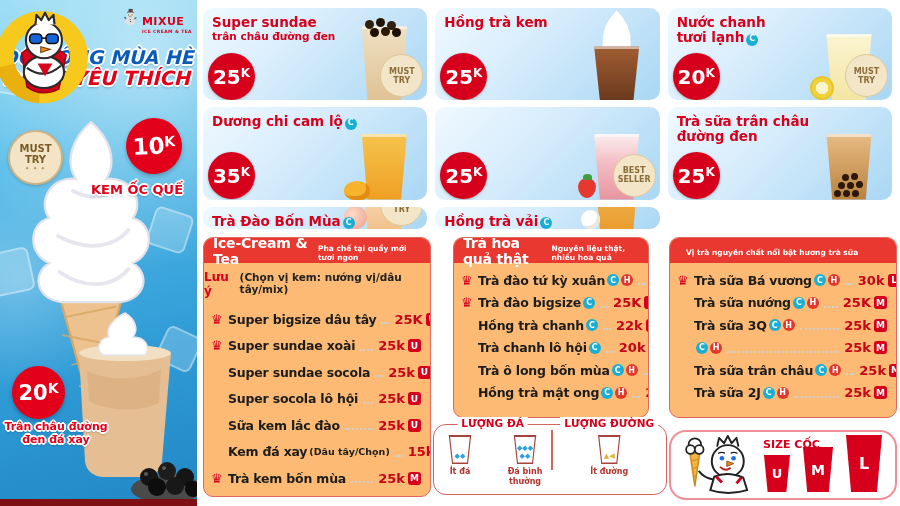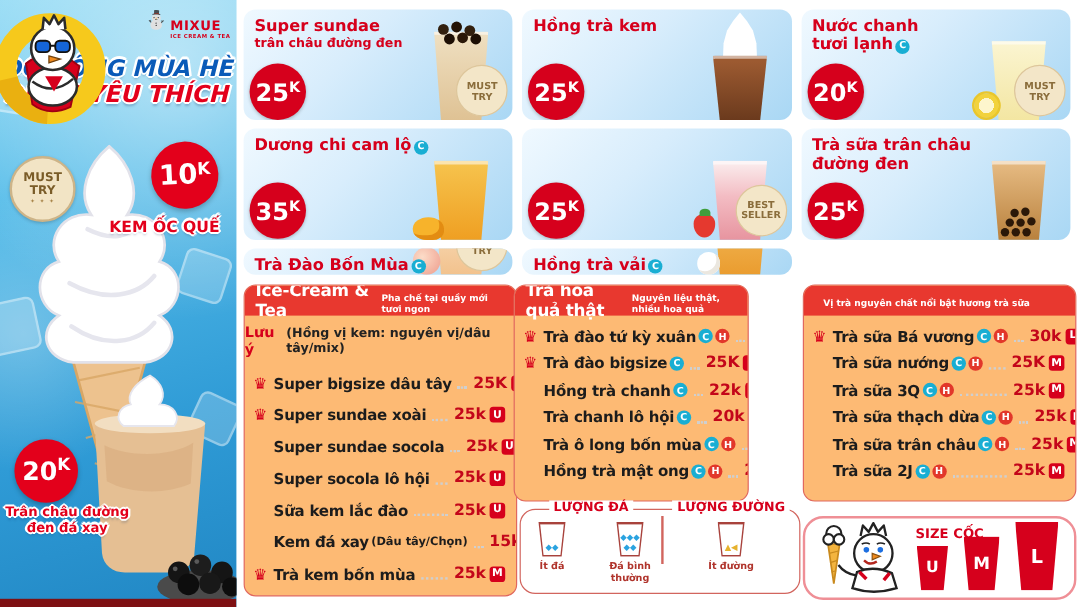--- a/index.html
+++ b/index.html
@@ -95,21 +95,21 @@
     background:#2b1808; box-shadow:9px 0 0 #2b1808,18px 0 0 #2b1808,4px -8px 0 #2b1808,13px -8px 0 #2b1808,22px -9px 0 #2b1808,8px -16px 0 #2b1808,17px -17px 0 #2b1808; }
   .drink-peach .cup { background:linear-gradient(#fbe7cd,#f2c28d); }
   .drink-peach .fruit { display:block; left:-9px; bottom:0; width:23px; height:23px; border-radius:50%;
     background:radial-gradient(circle at 35% 35%,#fcdcc8,#ee9c8c); }
   .drink-lychee .cup { background:linear-gradient(#f5c366,#ea9c2f); }
   .drink-lychee .fruit { display:block; left:-5px; bottom:0; width:19px; height:19px; border-radius:50%;
     background:#fff; box-shadow:inset -3px -3px 0 #ebe7df; }
   
   .panel { position:absolute; border:1.5px solid #e0685f; border-radius:10px; background:#fdba74; overflow:hidden; }
   .panel-1 { left:203px; top:237px; width:228px; height:260px; }
-  .panel-2 { left:428px; top:237px; width:196px; height:181px; }
+  .panel-2 { left:453px; top:237px; width:196px; height:181px; }
   .panel-3 { left:669px; top:237px; width:228px; height:181px; }
   .panel-head { height:25px; background:#e8382f; color:#fff; display:flex; align-items:center; padding:0 9px; }
   .panel-head h2 { font-size:14px; font-weight:800; letter-spacing:-.2px; }
   .panel-sub { font-size:7.5px; font-weight:700; margin-left:7px; margin-top:4px; }
   .note-line { display:flex; justify-content:center; align-items:baseline; gap:3px; padding-top:7px;
     font-size:10.5px; color:#222; font-weight:600; }
   .note-line b { color:#d6001c; font-size:12px; font-weight:800; }
   .items { display:flex; flex-direction:column; justify-content:space-evenly; padding:2px 9px 5px 7px; }
   .panel-1 .items { height:204px; }
   .panel-2 .items, .panel-3 .items { height:150px; }
@@ -355,21 +355,21 @@
       </div>
     </section>
 
   <section class="panel panel-1">
     <header class="panel-head">
       <h2>Ice-Cream &amp; Tea</h2>
       <span class="panel-sub">Pha chế tại quầy mới tươi ngon</span>
     </header>
     <div class="note-line">
       <b>Lưu ý</b>
-      <span>(Hồng vị kem: nguyên vị/dâu tây/mix)</span>
+      <span>(Chọn vị kem: nướng vị/dâu tây/mix)</span>
     </div>
     <div class="items">
 
         <div class="item">
           <span class="crown-slot"><span class="crown">♛</span></span>
           <span class="iname">Super bigsize dâu tây</span>
 
           <span class="leader"></span>
           <span class="iprice">25K</span>
           <span class="isize U">U</span>
@@ -531,21 +531,20 @@
           <span class="iname">Trà sữa 3Q</span>
           <span class="tag c">C</span>
           <span class="tag h">H</span>
           <span class="leader"></span>
           <span class="iprice">25k</span>
           <span class="isize M">M</span>
         </div>
 
         <div class="item">
           <span class="crown-slot"></span>
-          <span class="iname">Trà sữa thạch dừa</span>
           <span class="tag c">C</span>
           <span class="tag h">H</span>
           <span class="leader"></span>
           <span class="iprice">25k</span>
           <span class="isize M">M</span>
         </div>
 
         <div class="item">
           <span class="crown-slot"></span>
           <span class="iname">Trà sữa trân châu</span>

